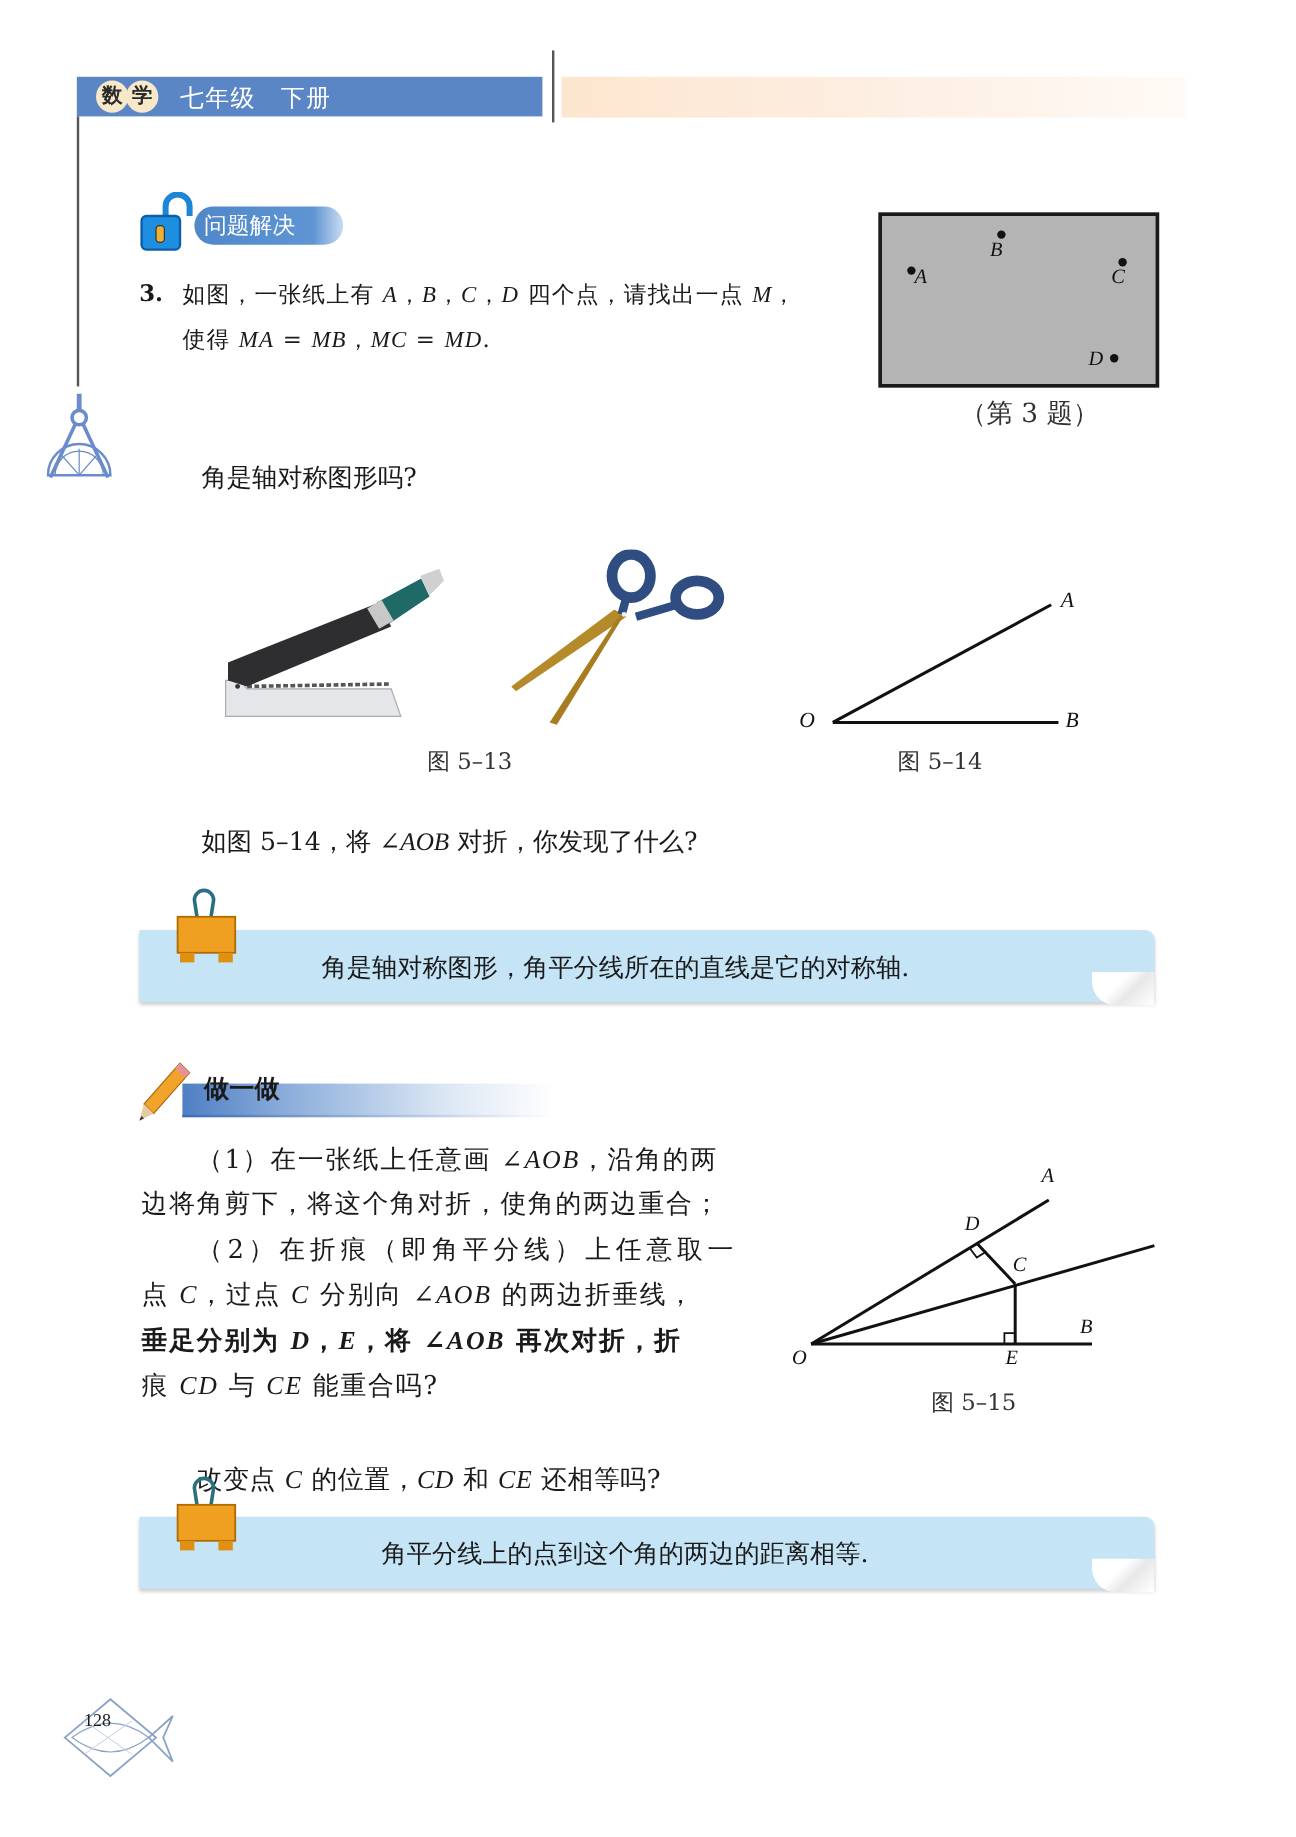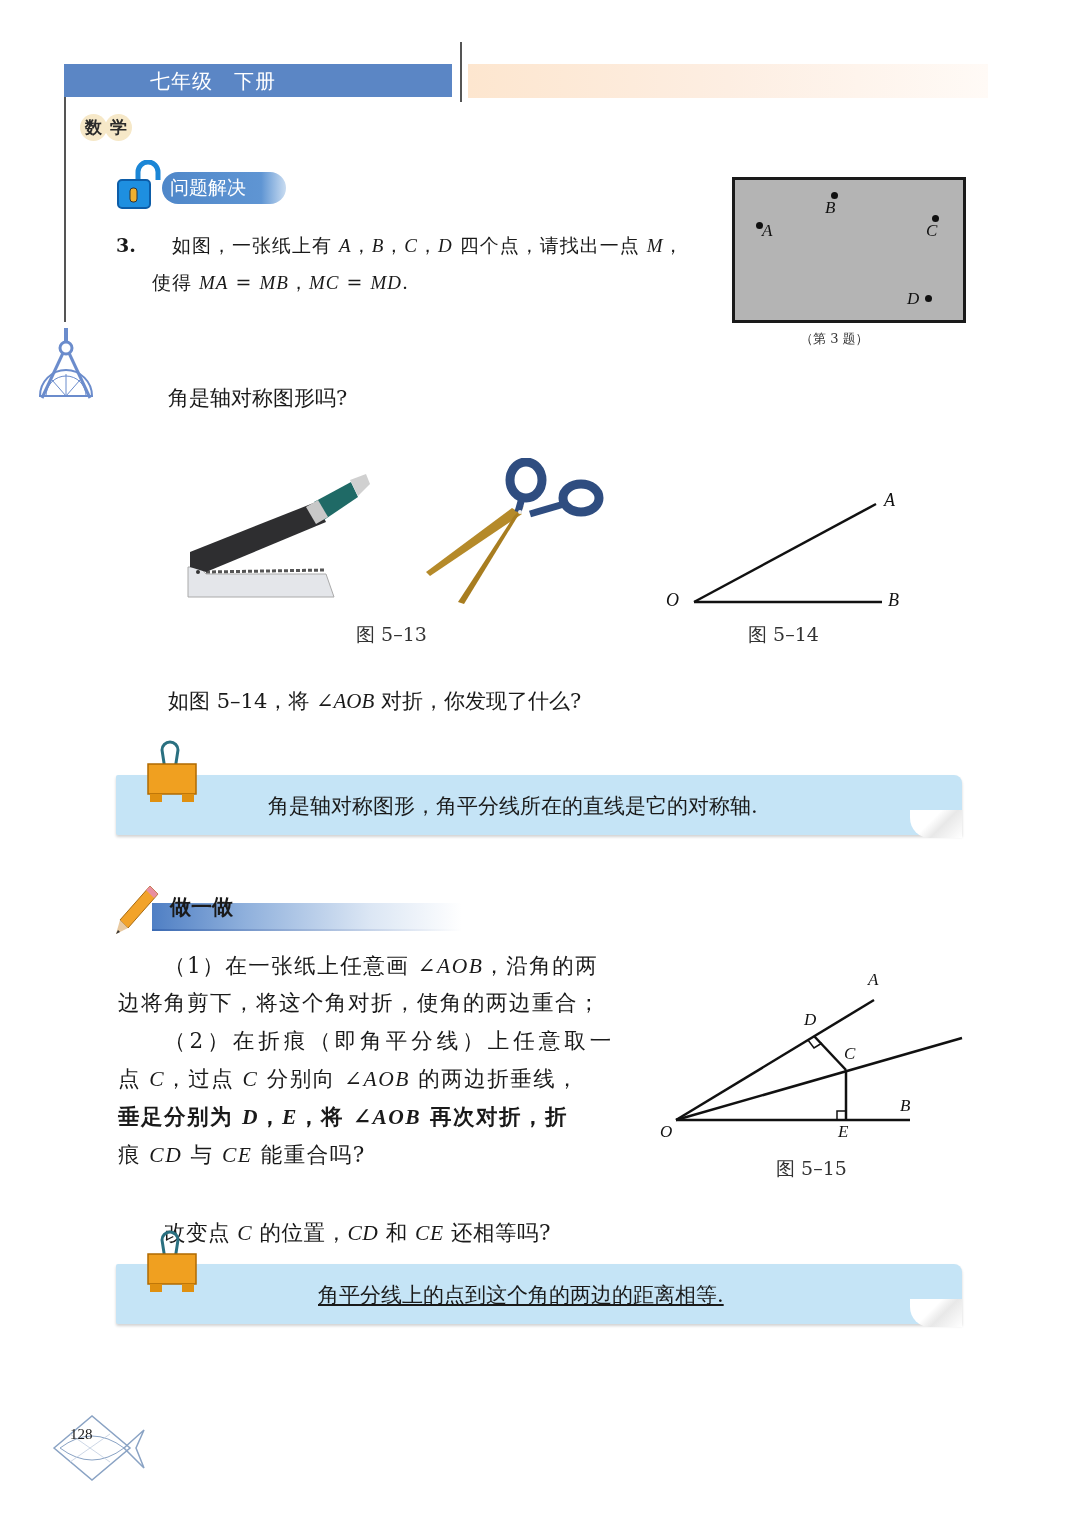--- a/index.html
+++ b/index.html
@@ -1,39 +1,39 @@
 <!DOCTYPE html>
 <html><head>
 <meta charset="utf-8">
 <style>
   html,body{margin:0;padding:0;background:#ffffff;}
   body{width:1080px;height:1531px;position:relative;overflow:hidden;
        font-family:"DejaVu Serif","Liberation Serif",serif;color:#1a1a1a;}
   .abs{position:absolute;}
   
   .hdr-bar{left:64px;top:64px;width:388px;height:33px;background:#5b86c5;}
-  .hdr-badge{left:80px;top:67px;width:54px;height:28px;margin-top:47px;}
+  .hdr-badge{left:80px;top:67px;width:54px;height:28px;}
   .hdr-badge span{display:inline-block;width:27px;height:27px;border-radius:50%;
       background:#f6e8c8;color:#2a2a2a;font-weight:bold;font-size:17px;line-height:27px;text-align:center;
       margin-right:-2px;font-family:"DejaVu Sans",sans-serif;}
   .hdr-text{left:150px;top:68px;color:#ffffff;font-size:20px;font-family:"DejaVu Sans",sans-serif;letter-spacing:1px;}
   .hdr-divider{left:460px;top:42px;width:2px;height:60px;background:#555;}
   .hdr-peach{left:468px;top:64px;width:520px;height:34px;
       background:linear-gradient(90deg,#fde6cf 0%,#fdeee2 50%,#fffaf6 100%);}
   .margin-line{left:64px;top:97px;width:2px;height:225px;background:#555;}
   .ps-pill{left:162px;top:172px;width:124px;height:32px;border-radius:16px;
       background:linear-gradient(90deg,#4f87c9 0%,#5f95d3 80%,#c9dcf1 100%);}
   .ps-pill-text{left:170px;top:175px;color:#fff;font-size:19px;font-family:"DejaVu Sans",sans-serif;}
   .q-num{left:116px;top:234px;font-weight:bold;font-size:19px;}
   .q-line{font-size:19px;left:152px;letter-spacing:1px;}
   .math{font-style:italic;font-family:"Liberation Serif","DejaVu Serif",serif;}
   .paper{left:732px;top:177px;width:228px;height:140px;background:#b4b4b4;border:3px solid #1a1a1a;}
   .pt{width:7px;height:7px;border-radius:50%;background:#111;}
   .ptlbl{font-style:italic;font-family:"Liberation Serif",serif;font-size:17px;color:#111;}
-  .cap{font-size:13px;color:#333;}
+  .cap{font-size:22px;color:#333;}
   
   .p{font-size:21px;text-align:center;}
   .clip{width:46px;}
   .callout{left:116px;width:846px;height:60px;background:#c5e4f6;
       box-shadow:0 2px 3px rgba(0,0,0,.18);border-radius:2px 8px 0 2px;}
   .callout-text{font-size:21px;}
   .do-title{left:170px;top:893px;font-size:21px;font-weight:bold;font-family:"DejaVu Sans",sans-serif;}
   .do-bar{left:152px;top:903px;width:310px;height:28px;
       background:linear-gradient(90deg,#4f7fc4 0%,#8fb0dc 30%,#dbe6f4 70%,rgba(255,255,255,0) 100%);}
   .do-line{left:152px;top:929px;width:310px;height:2px;background:linear-gradient(90deg,#3b6ab3,#fff);}
@@ -69,21 +69,21 @@
   <svg width="46" height="50" viewBox="0 0 46 50">
     <path d="M22 22 V12 A10 10 0 0 1 42 12 V20" fill="none" stroke="#1b86d6" stroke-width="5"></path>
     <rect x="2" y="20" width="32" height="28" rx="4" fill="#1e8fe0" stroke="#0d5da8" stroke-width="2"></rect>
     <rect x="14" y="28" width="7" height="14" rx="3" fill="#f0b030" stroke="#333" stroke-width="1"></rect>
   </svg>
 </div>
 <div class="abs ps-pill"></div>
 <div class="abs ps-pill-text">问题解决</div>
 
 <div class="abs q-num">3.</div>
-<div class="abs q-line" style="top:233px;margin-left:20px;">
+<div class="abs q-line" style="top:233px;">
   <span>如图，一张纸上有 </span><span class="math">A</span><span>，</span><span class="math">B</span><span>，</span><span class="math">C</span><span>，</span><span class="math">D</span><span> 四个点，请找出一点 </span><span class="math">M</span><span>，</span>
 </div>
 <div class="abs q-line" style="top:270px;">
   <span>使得 </span><span class="math">MA</span><span> = </span><span class="math">MB</span><span>，</span><span class="math">MC</span><span> = </span><span class="math">MD</span><span>.</span>
 </div>
 
 <div class="abs paper">
   <div class="abs pt" style="left:21px;top:42px;"></div>
   <div class="abs ptlbl" style="left:27px;top:41px;">A</div>
   <div class="abs pt" style="left:96px;top:12px;"></div>
@@ -190,21 +190,21 @@
 <div class="abs callout" style="top:1264px;"></div>
 <div class="abs" style="left:910px;top:1299px;width:52px;height:28px;background:linear-gradient(135deg,#ffffff 40%,#e8e8e8 60%,#ffffff 100%);border-radius:0 0 0 20px;"></div>
 <div class="abs clip" style="left:146px;top:1228px;height:66px;">
   <svg width="56" height="66" viewBox="0 0 56 66">
     <path d="M20 38 L16 12 A8 8 0 1 1 32 12 L28 38" fill="none" stroke="#2a7080" stroke-width="3"></path>
     <rect x="2" y="26" width="48" height="30" fill="#f0a020" stroke="#b06a00" stroke-width="1.5"></rect>
     <rect x="4" y="56" width="12" height="8" fill="#e09010"></rect>
     <rect x="36" y="56" width="12" height="8" fill="#e09010"></rect>
   </svg>
 </div>
-<div class="abs callout-text" style="left:318px;top:1281px;text-decoration:underline;">角平分线上的点到这个角的两边的距离相等.</div>
+<div class="abs callout-text" style="left:318px;top:1281px;">角平分线上的点到这个角的两边的距离相等.</div>
 
 <div class="abs" style="left:50px;top:1414px;width:96px;height:68px;">
   <svg width="96" height="68" viewBox="0 0 96 68">
     <polygon points="4,34 42,2 80,34 42,66" fill="none" stroke="#8aa3c4" stroke-width="1.5"></polygon>
     <path d="M10 34 Q42 10 74 34 Q42 58 10 34 Z" fill="#fff" stroke="#8aa3c4" stroke-width="1"></path>
     <polygon points="74,34 94,16 86,34 94,54" fill="none" stroke="#8aa3c4" stroke-width="1.5"></polygon>
     <line x1="20" y1="20" x2="60" y2="48" stroke="#c0cde0" stroke-width="0.8"></line>
     <line x1="60" y1="20" x2="20" y2="48" stroke="#c0cde0" stroke-width="0.8"></line>
   </svg>
   <div class="abs" style="left:20px;top:12px;font-size:15px;font-family:Liberation Serif, serif;">128</div>

